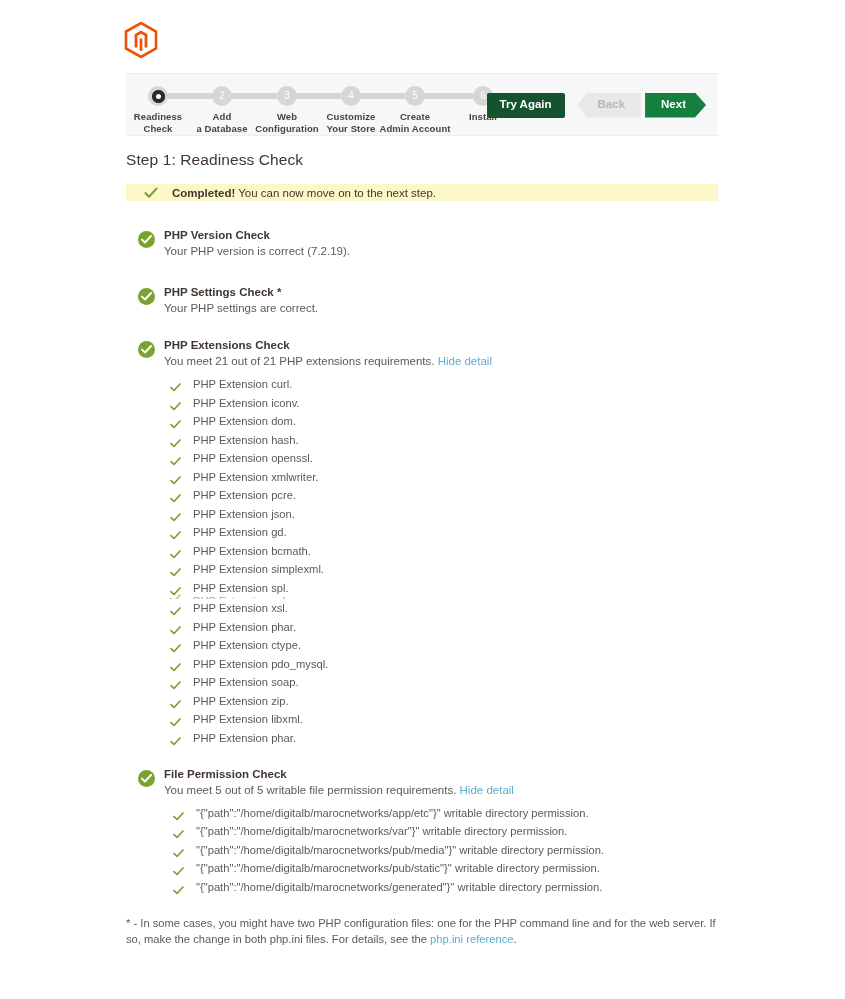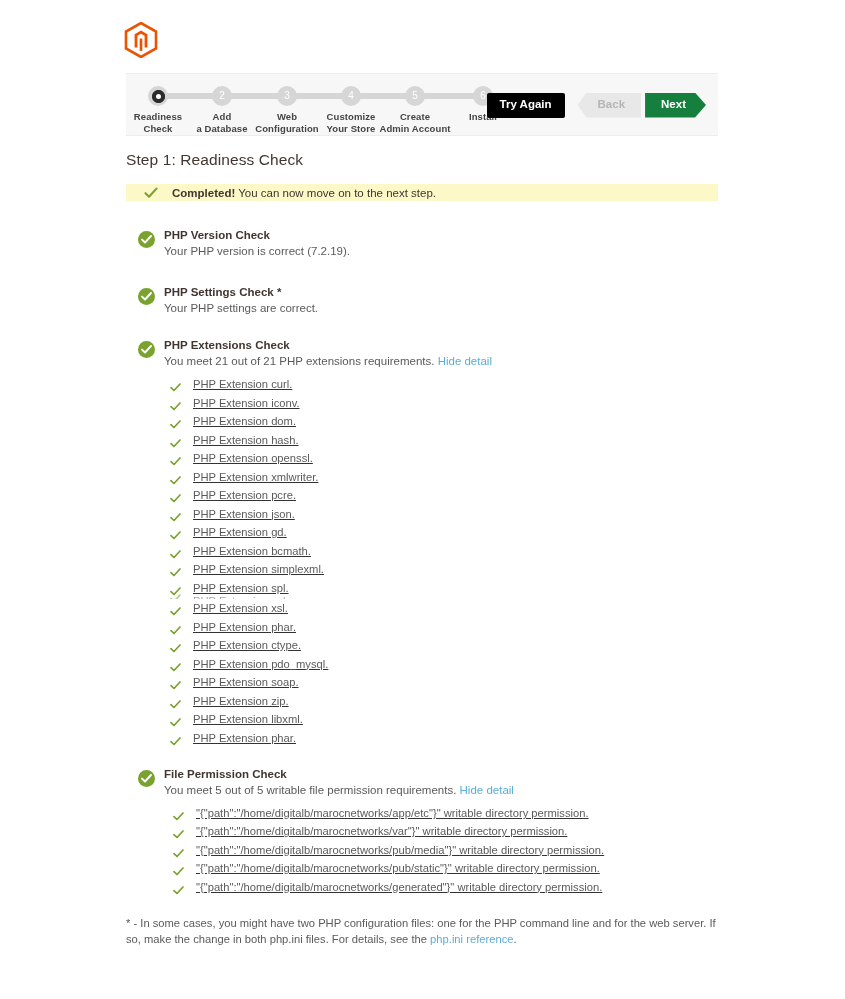--- a/index.html
+++ b/index.html
@@ -57,21 +57,21 @@
   }
 
   
   .nav-buttons { position: absolute; right: 12px; top: 16px; height: 30px; display: flex; align-items: center; }
   .btn {
     font-family: "Liberation Sans", sans-serif;
     font-size: 11.5px; font-weight: bold; border: 0;
     cursor: pointer; line-height: 1; white-space: nowrap;
   }
   .btn-try {
-    height: 25px; padding: 0 13px; background: #000000; color: #ffffff;
+    height: 25px; padding: 0 13px; background: #14532d; color: #ffffff;
     border-radius: 2px; margin-right: 13px;
   }
   .btn-back {
     position: relative; height: 25px; padding: 0 16px 0 20px;
     background: #e8e8e8; color: #b6b6b6; margin-right: 4px;
     clip-path: polygon(9px 0, 100% 0, 100% 100%, 9px 100%, 0 50%);
   }
   .btn-next {
     position: relative; height: 25px; padding: 0 20px 0 16px;
     background: #15803d; color: #ffffff;
@@ -106,21 +106,21 @@
     position: absolute; left: 12px; top: 3px;
     width: 17px; height: 17px; border-radius: 50%;
     background: #79a22e; flex: none;
   }
   .check-group .circle svg { position: absolute; left: 3px; top: 4px; }
   .check-title { font-size: 11.5px; font-weight: bold; color: #41362f; line-height: 15px; }
   .check-sub { font-size: 11.5px; color: #5a5a5a; line-height: 16px; }
   .link { color: #5badd4; text-decoration: none; cursor: pointer; }
 
   
-  .detail-list { list-style: none; margin: 6px 0 0; padding: 0; text-decoration: underline; }
+  .detail-list { list-style: none; margin: 6px 0 0; padding: 0; }
   .detail-list li {
     position: relative; padding-left: 29px;
     font-size: 11.2px; color: #5a5a5a; line-height: 18.5px; height: 18.5px;
   }
   .detail-list li .v {
     position: absolute; left: 6px; top: 4px; color: #79a22e;
   }
   
   .detail-list li.artifact {
     height: 7px; overflow: hidden; line-height: 18.5px;

